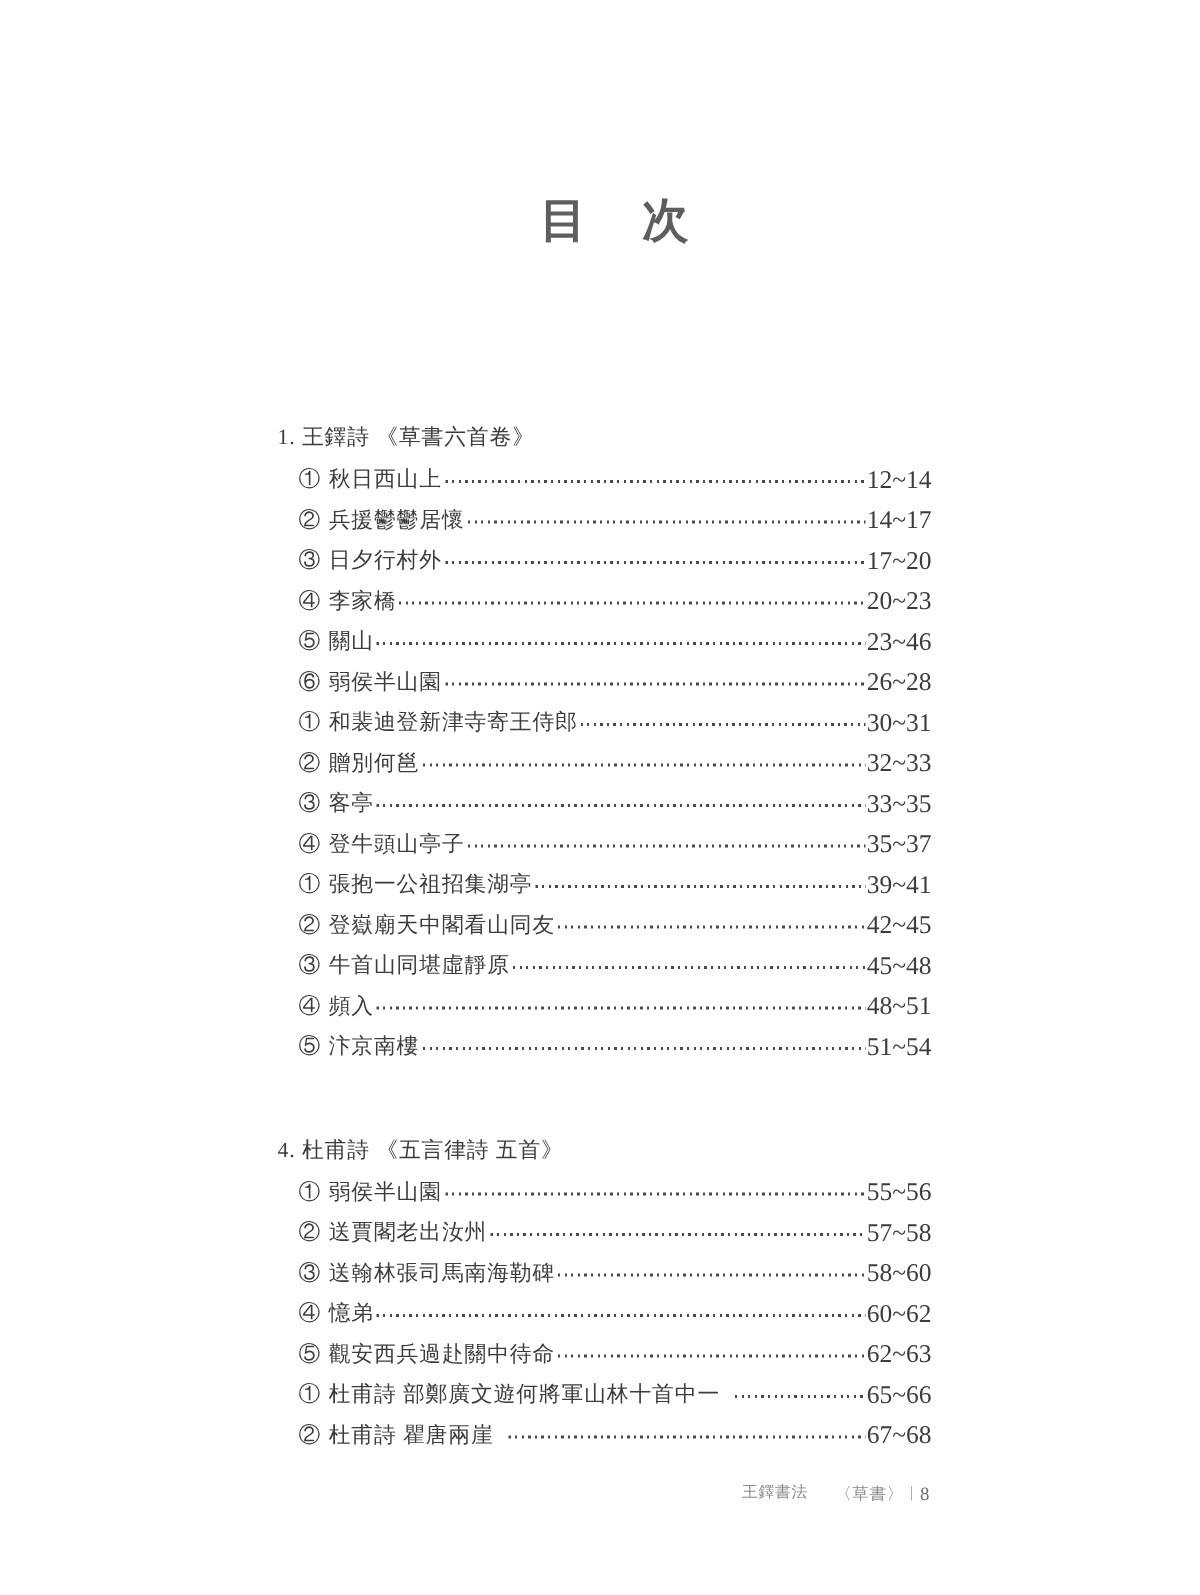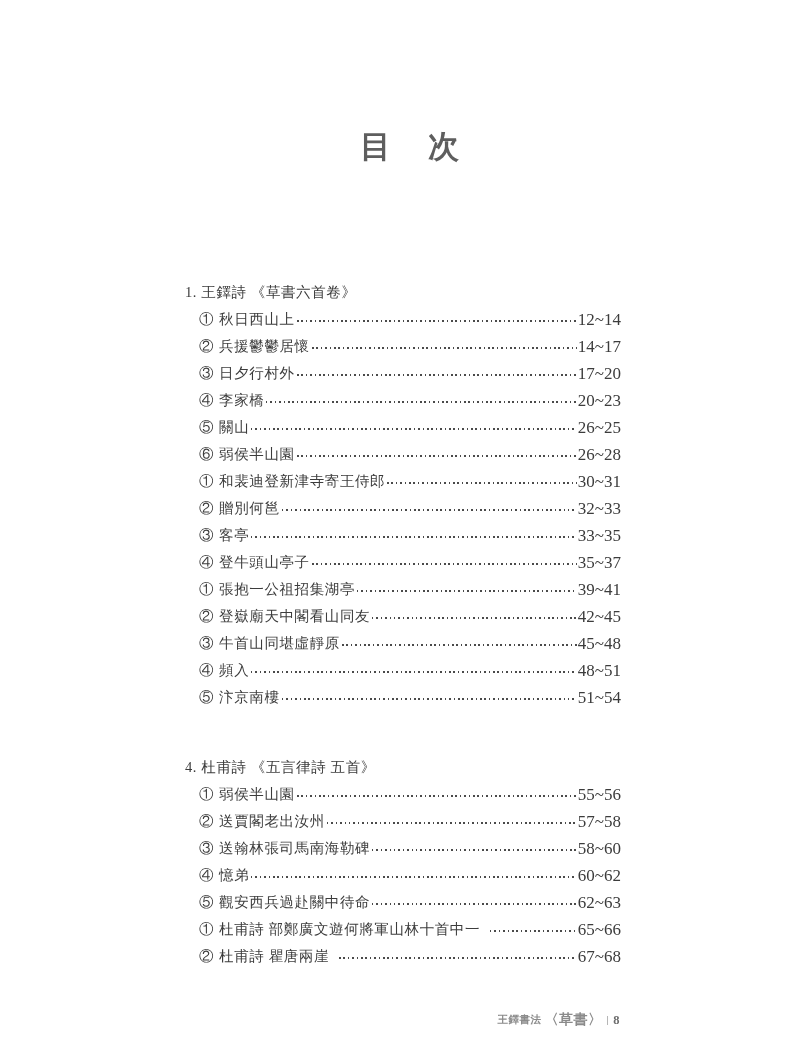--- a/index.html
+++ b/index.html
@@ -65,33 +65,32 @@
   }
   .leader.gap {
     margin-left: 10px;
   }
   .item-pages {
     font-size: 17px;
     letter-spacing: 0;
   }
   .footer {
     position: absolute;
-    top: 1012px;
+    top: 988px;
     right: 60px;
     display: flex;
     align-items: center;
     color: #8b8b8b;
     font-size: 10.5px;
     letter-spacing: 0.5px;
     line-height: 16px;
-    font-weight: bold;
   }
   .footer .volume {
-    font-size: 14px;
-    margin-left: 3px;
+    font-size: 11px;
+    margin-left: 18px;
   }
   .footer .sep {
     margin: 0 4px;
     color: #9a9a9a;
   }
   .footer .pagenum {
     font-size: 12.5px;
     color: #6d6d6d;
   }
 </style>
@@ -125,21 +124,21 @@
       <div class="toc-item">
         <span class="item-num">④</span>
         <span class="item-title">李家橋</span>
         <span class="leader"></span>
         <span class="item-pages">20~23</span>
       </div>
       <div class="toc-item">
         <span class="item-num">⑤</span>
         <span class="item-title">關山</span>
         <span class="leader"></span>
-        <span class="item-pages">26~25</span>
+        <span class="item-pages">23~46</span>
       </div>
       <div class="toc-item">
         <span class="item-num">⑥</span>
         <span class="item-title">弱侯半山園</span>
         <span class="leader"></span>
         <span class="item-pages">26~28</span>
       </div>
       <div class="toc-item">
         <span class="item-num">①</span>
         <span class="item-title">和裴迪登新津寺寄王侍郎</span>

